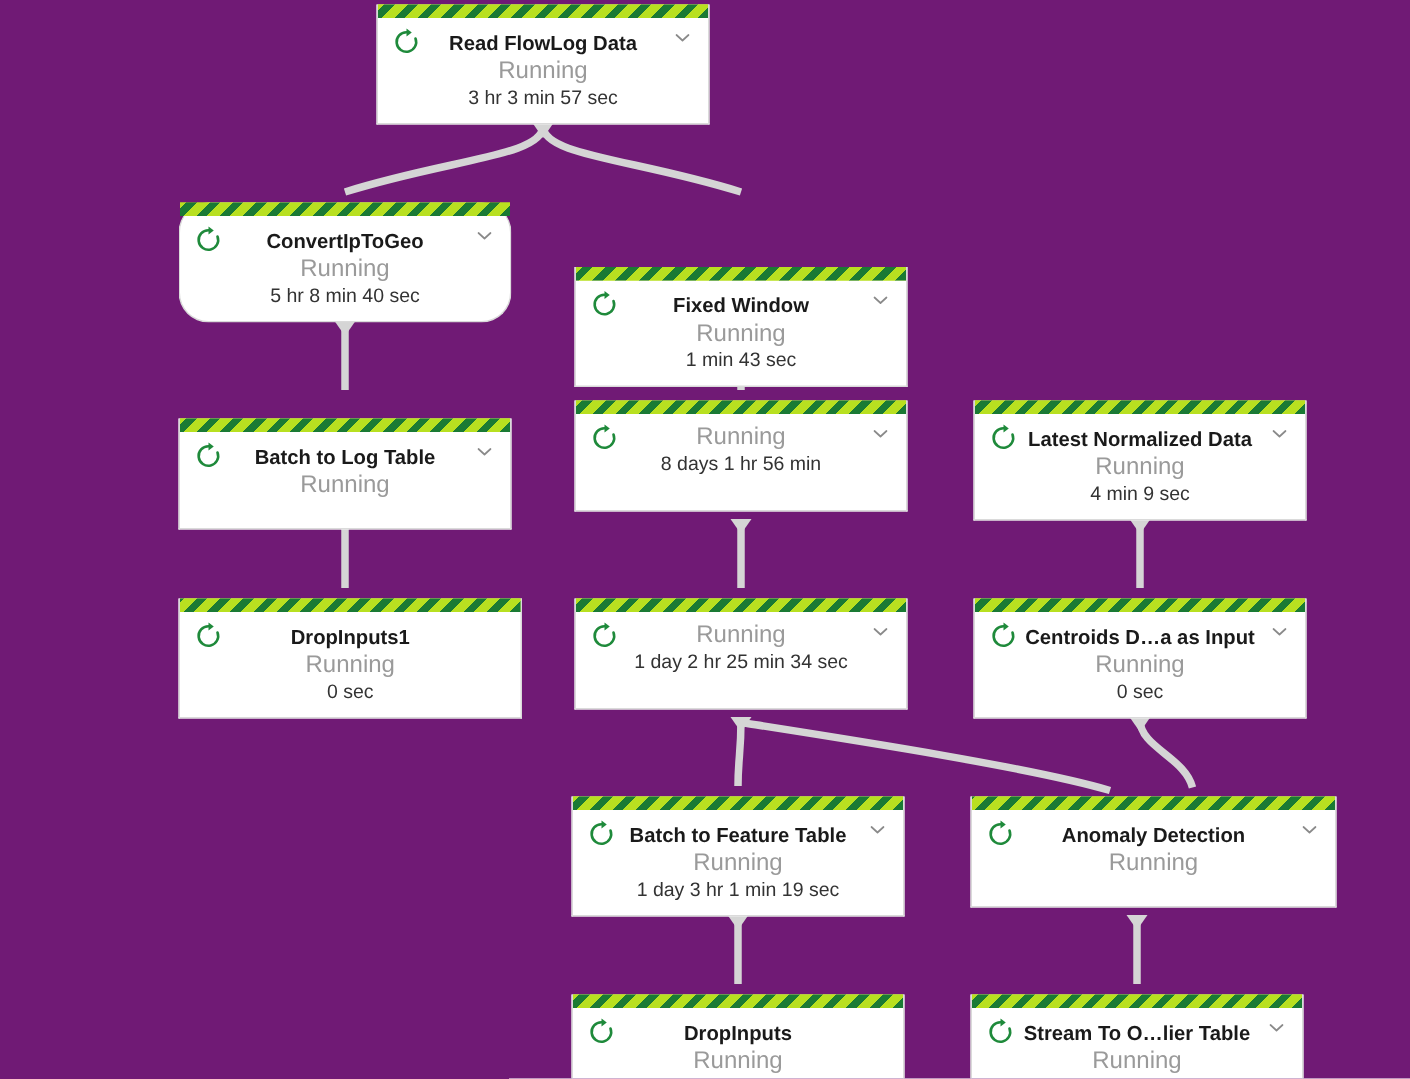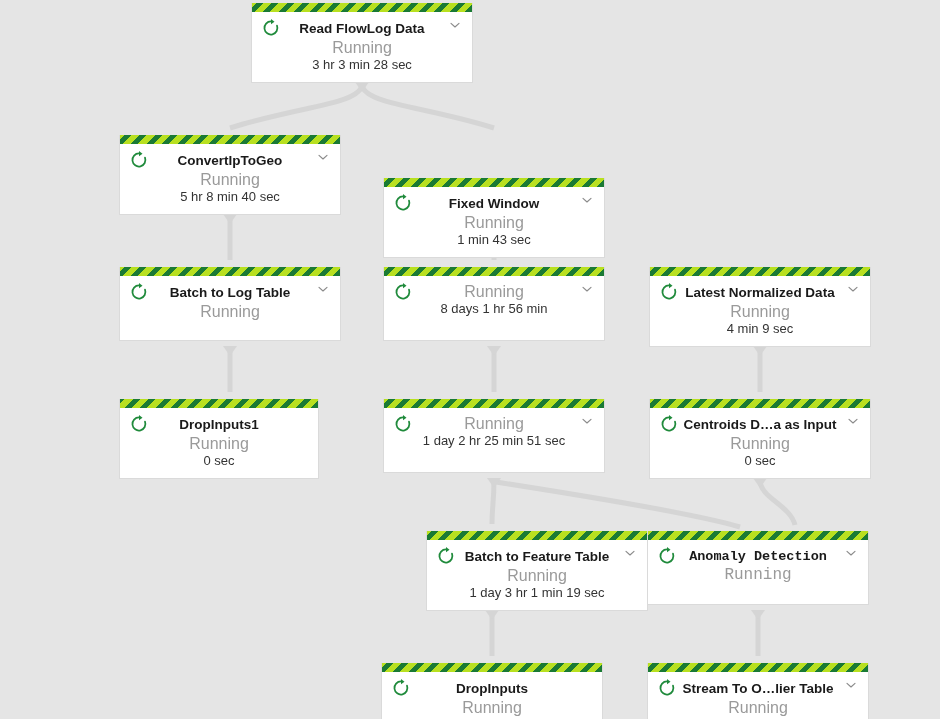--- a/index.html
+++ b/index.html
@@ -9,21 +9,21 @@
   }
   body {
     font-family: "Liberation Sans", sans-serif;
     -webkit-font-smoothing: antialiased;
   }
   #canvas {
     position: relative;
     width: 940px;
     height: 719px;
     overflow: hidden;
-    background: #e5e5e5;
+    background: #701a75;
   }
   #edge-layer {
     position: absolute;
     left: 0;
     top: 0;
     width: 940px;
     height: 719px;
     pointer-events: none;
   }
   .edge-path {
@@ -153,24 +153,24 @@
 <svg viewBox="0 0 24 24" width="20" height="20" aria-hidden="true">
   <path d="M12 4.2 A7.8 7.8 0 1 0 19.2 9.2" fill="none" stroke="#1f8a3b" stroke-width="2.1" stroke-linecap="round"></path>
   <polygon points="12,1.1 12,7.6 16.2,4.35" fill="#1f8a3b"></polygon>
 </svg></span>
           <span class="node-chevron">
 <svg viewBox="0 0 24 24" width="16" height="16" aria-hidden="true">
   <path d="M6 9.5 L12 15 L18 9.5" fill="none" stroke="#8a8a8a" stroke-width="1.7" stroke-linecap="round" stroke-linejoin="round"></path>
 </svg></span>
           <div class="node-title">Read FlowLog Data</div>
           <div class="node-status">Running</div>
-          <div class="node-duration">3 hr 3 min 28 sec</div>
-        </div>
-      </div>
-      <div class="node h-tall" style="left: 119px; top: 135px; width: 222px;">
+          <div class="node-duration">3 hr 3 min 57 sec</div>
+        </div>
+      </div>
+      <div class="node h-tall" style="left: 119px; top: 135px; width: 222px; border-radius: 20px;">
         <div class="node-stripe"></div>
         <div class="node-body">
           <span class="node-icon">
 <svg viewBox="0 0 24 24" width="20" height="20" aria-hidden="true">
   <path d="M12 4.2 A7.8 7.8 0 1 0 19.2 9.2" fill="none" stroke="#1f8a3b" stroke-width="2.1" stroke-linecap="round"></path>
   <polygon points="12,1.1 12,7.6 16.2,4.35" fill="#1f8a3b"></polygon>
 </svg></span>
           <span class="node-chevron">
 <svg viewBox="0 0 24 24" width="16" height="16" aria-hidden="true">
   <path d="M6 9.5 L12 15 L18 9.5" fill="none" stroke="#8a8a8a" stroke-width="1.7" stroke-linecap="round" stroke-linejoin="round"></path>
@@ -190,21 +190,21 @@
 </svg></span>
           <span class="node-chevron">
 <svg viewBox="0 0 24 24" width="16" height="16" aria-hidden="true">
   <path d="M6 9.5 L12 15 L18 9.5" fill="none" stroke="#8a8a8a" stroke-width="1.7" stroke-linecap="round" stroke-linejoin="round"></path>
 </svg></span>
           <div class="node-title">Fixed Window</div>
           <div class="node-status">Running</div>
           <div class="node-duration">1 min 43 sec</div>
         </div>
       </div>
-      <div class="node h-tall" style="left: 119px; top: 267px; width: 222px;">
+      <div class="node h-tall" style="left: 119px; top: 279px; width: 222px;">
         <div class="node-stripe"></div>
         <div class="node-body">
           <span class="node-icon">
 <svg viewBox="0 0 24 24" width="20" height="20" aria-hidden="true">
   <path d="M12 4.2 A7.8 7.8 0 1 0 19.2 9.2" fill="none" stroke="#1f8a3b" stroke-width="2.1" stroke-linecap="round"></path>
   <polygon points="12,1.1 12,7.6 16.2,4.35" fill="#1f8a3b"></polygon>
 </svg></span>
           <span class="node-chevron">
 <svg viewBox="0 0 24 24" width="16" height="16" aria-hidden="true">
   <path d="M6 9.5 L12 15 L18 9.5" fill="none" stroke="#8a8a8a" stroke-width="1.7" stroke-linecap="round" stroke-linejoin="round"></path>
@@ -239,21 +239,21 @@
 </svg></span>
           <span class="node-chevron">
 <svg viewBox="0 0 24 24" width="16" height="16" aria-hidden="true">
   <path d="M6 9.5 L12 15 L18 9.5" fill="none" stroke="#8a8a8a" stroke-width="1.7" stroke-linecap="round" stroke-linejoin="round"></path>
 </svg></span>
           <div class="node-title">Latest Normalized Data</div>
           <div class="node-status">Running</div>
           <div class="node-duration">4 min 9 sec</div>
         </div>
       </div>
-      <div class="node h-tall" style="left: 119px; top: 399px; width: 200px;">
+      <div class="node h-tall" style="left: 119px; top: 399px; width: 229px;">
         <div class="node-stripe"></div>
         <div class="node-body">
           <span class="node-icon">
 <svg viewBox="0 0 24 24" width="20" height="20" aria-hidden="true">
   <path d="M12 4.2 A7.8 7.8 0 1 0 19.2 9.2" fill="none" stroke="#1f8a3b" stroke-width="2.1" stroke-linecap="round"></path>
   <polygon points="12,1.1 12,7.6 16.2,4.35" fill="#1f8a3b"></polygon>
 </svg></span>
           <div class="node-title">DropInputs1</div>
           <div class="node-status">Running</div>
           <div class="node-duration">0 sec</div>
@@ -265,58 +265,58 @@
           <span class="node-icon">
 <svg viewBox="0 0 24 24" width="20" height="20" aria-hidden="true">
   <path d="M12 4.2 A7.8 7.8 0 1 0 19.2 9.2" fill="none" stroke="#1f8a3b" stroke-width="2.1" stroke-linecap="round"></path>
   <polygon points="12,1.1 12,7.6 16.2,4.35" fill="#1f8a3b"></polygon>
 </svg></span>
           <span class="node-chevron">
 <svg viewBox="0 0 24 24" width="16" height="16" aria-hidden="true">
   <path d="M6 9.5 L12 15 L18 9.5" fill="none" stroke="#8a8a8a" stroke-width="1.7" stroke-linecap="round" stroke-linejoin="round"></path>
 </svg></span>
           <div class="node-status">Running</div>
-          <div class="node-duration">1 day 2 hr 25 min 51 sec</div>
+          <div class="node-duration">1 day 2 hr 25 min 34 sec</div>
         </div>
       </div>
       <div class="node h-tall" style="left: 649px; top: 399px; width: 222px;">
         <div class="node-stripe"></div>
         <div class="node-body">
           <span class="node-icon">
 <svg viewBox="0 0 24 24" width="20" height="20" aria-hidden="true">
   <path d="M12 4.2 A7.8 7.8 0 1 0 19.2 9.2" fill="none" stroke="#1f8a3b" stroke-width="2.1" stroke-linecap="round"></path>
   <polygon points="12,1.1 12,7.6 16.2,4.35" fill="#1f8a3b"></polygon>
 </svg></span>
           <span class="node-chevron">
 <svg viewBox="0 0 24 24" width="16" height="16" aria-hidden="true">
   <path d="M6 9.5 L12 15 L18 9.5" fill="none" stroke="#8a8a8a" stroke-width="1.7" stroke-linecap="round" stroke-linejoin="round"></path>
 </svg></span>
           <div class="node-title">Centroids D…a as Input</div>
           <div class="node-status">Running</div>
           <div class="node-duration">0 sec</div>
         </div>
       </div>
-      <div class="node h-tall" style="left: 381px; top: 531px; width: 222px; margin-left: 45px;">
+      <div class="node h-tall" style="left: 381px; top: 531px; width: 222px;">
         <div class="node-stripe"></div>
         <div class="node-body">
           <span class="node-icon">
 <svg viewBox="0 0 24 24" width="20" height="20" aria-hidden="true">
   <path d="M12 4.2 A7.8 7.8 0 1 0 19.2 9.2" fill="none" stroke="#1f8a3b" stroke-width="2.1" stroke-linecap="round"></path>
   <polygon points="12,1.1 12,7.6 16.2,4.35" fill="#1f8a3b"></polygon>
 </svg></span>
           <span class="node-chevron">
 <svg viewBox="0 0 24 24" width="16" height="16" aria-hidden="true">
   <path d="M6 9.5 L12 15 L18 9.5" fill="none" stroke="#8a8a8a" stroke-width="1.7" stroke-linecap="round" stroke-linejoin="round"></path>
 </svg></span>
           <div class="node-title">Batch to Feature Table</div>
           <div class="node-status">Running</div>
           <div class="node-duration">1 day 3 hr 1 min 19 sec</div>
         </div>
       </div>
-      <div class="node h-tall" style="left: 647px; top: 531px; width: 222px; font-family: Liberation Mono, monospace;">
+      <div class="node h-tall" style="left: 647px; top: 531px; width: 244px;">
         <div class="node-stripe"></div>
         <div class="node-body">
           <span class="node-icon">
 <svg viewBox="0 0 24 24" width="20" height="20" aria-hidden="true">
   <path d="M12 4.2 A7.8 7.8 0 1 0 19.2 9.2" fill="none" stroke="#1f8a3b" stroke-width="2.1" stroke-linecap="round"></path>
   <polygon points="12,1.1 12,7.6 16.2,4.35" fill="#1f8a3b"></polygon>
 </svg></span>
           <span class="node-chevron">
 <svg viewBox="0 0 24 24" width="16" height="16" aria-hidden="true">
   <path d="M6 9.5 L12 15 L18 9.5" fill="none" stroke="#8a8a8a" stroke-width="1.7" stroke-linecap="round" stroke-linejoin="round"></path>

